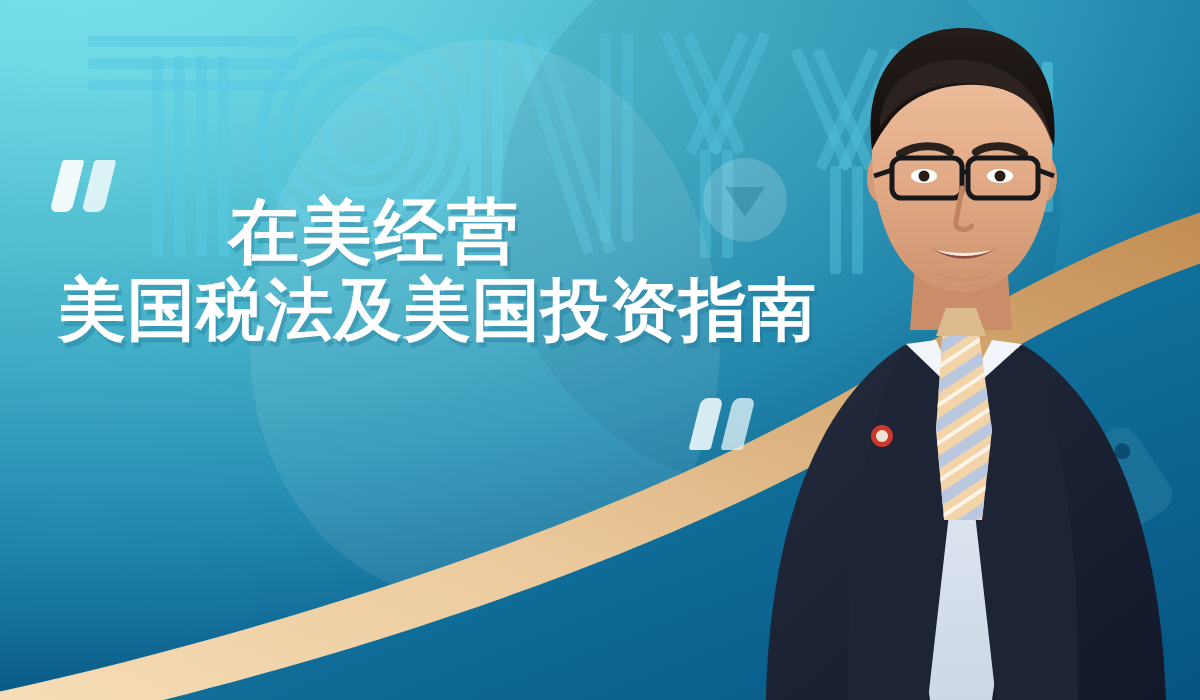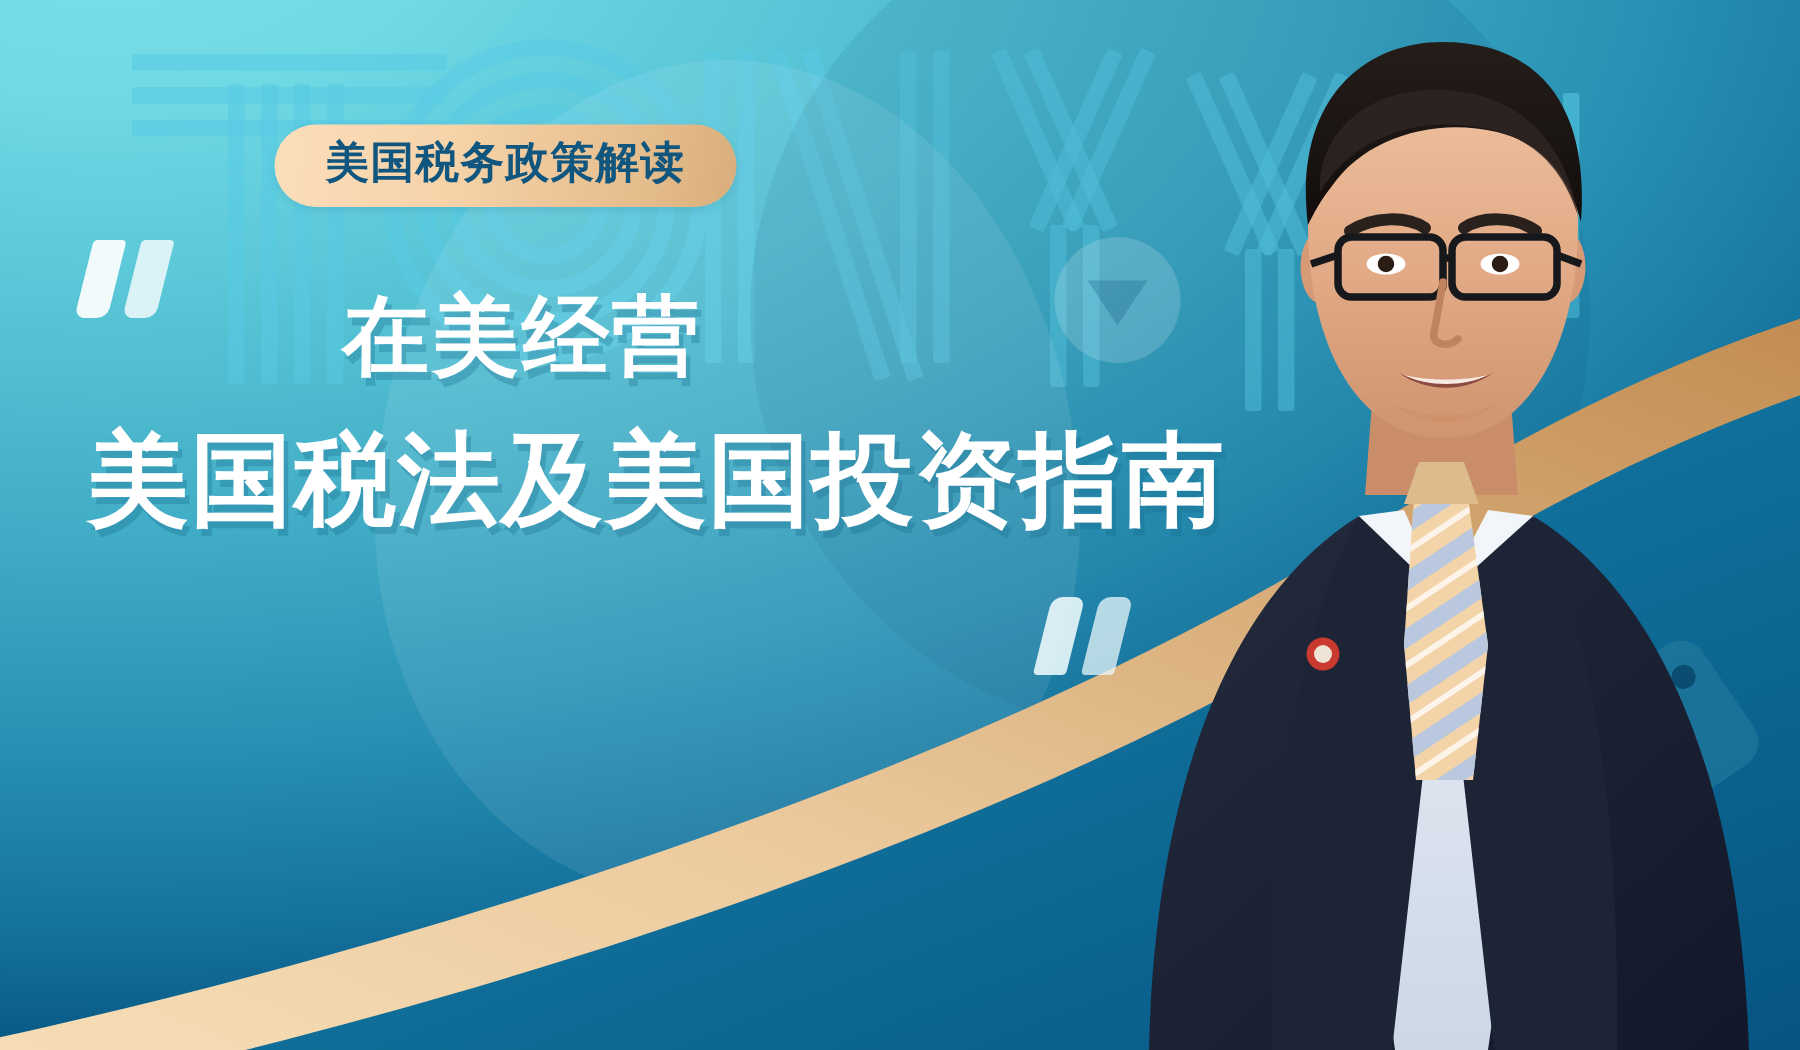--- a/index.html
+++ b/index.html
@@ -73,22 +73,22 @@
     box-shadow:0 2px 6px rgba(0,40,70,.10);
   }
 
   
   .headline{position:absolute;left:0;top:196px;width:780px;}
   .h-line{
     color:#ffffff;font-weight:bold;white-space:nowrap;line-height:1;
     text-shadow:3px 5px 0 rgba(20,105,140,.30);
     letter-spacing:2px;
   }
-  .h-line.one{font-size:58px;padding-left:228px;}
-  .h-line.two{font-size:68px;padding-left:58px;margin-top:32px;letter-spacing:1px;}
+  .h-line.one{font-size:71px;padding-left:228px;}
+  .h-line.two{font-size:68px;padding-left:58px;margin-top:8px;letter-spacing:1px;}
 
   
   .datepill{
     position:absolute;left:118px;top:485px;
     padding:15px 42px 17px 42px;
     border-radius:40px;
     background:#E7F6F7;
     color:#1D7FA8;
     font-size:38px;font-weight:bold;line-height:1;white-space:nowrap;
     box-shadow:0 3px 10px rgba(0,50,80,.12);
@@ -201,21 +201,20 @@
 
   <div class="quote open">
       <i></i>
       <i></i>
     </div>
   <div class="quote close">
       <i></i>
       <i></i>
     </div>
 
-  <div class="badge">美国税务政策解读</div>
 
   <div class="headline">
     <div class="h-line one">在美经营</div>
     <div class="h-line two">美国税法及美国投资指南</div>
   </div>
 
 
   <svg class="portrait" viewBox="0 0 470 700" preserveAspectRatio="xMidYMax meet">
     <defs>
       <linearGradient id="suit" x1="0" y1="0" x2="1" y2="1">

